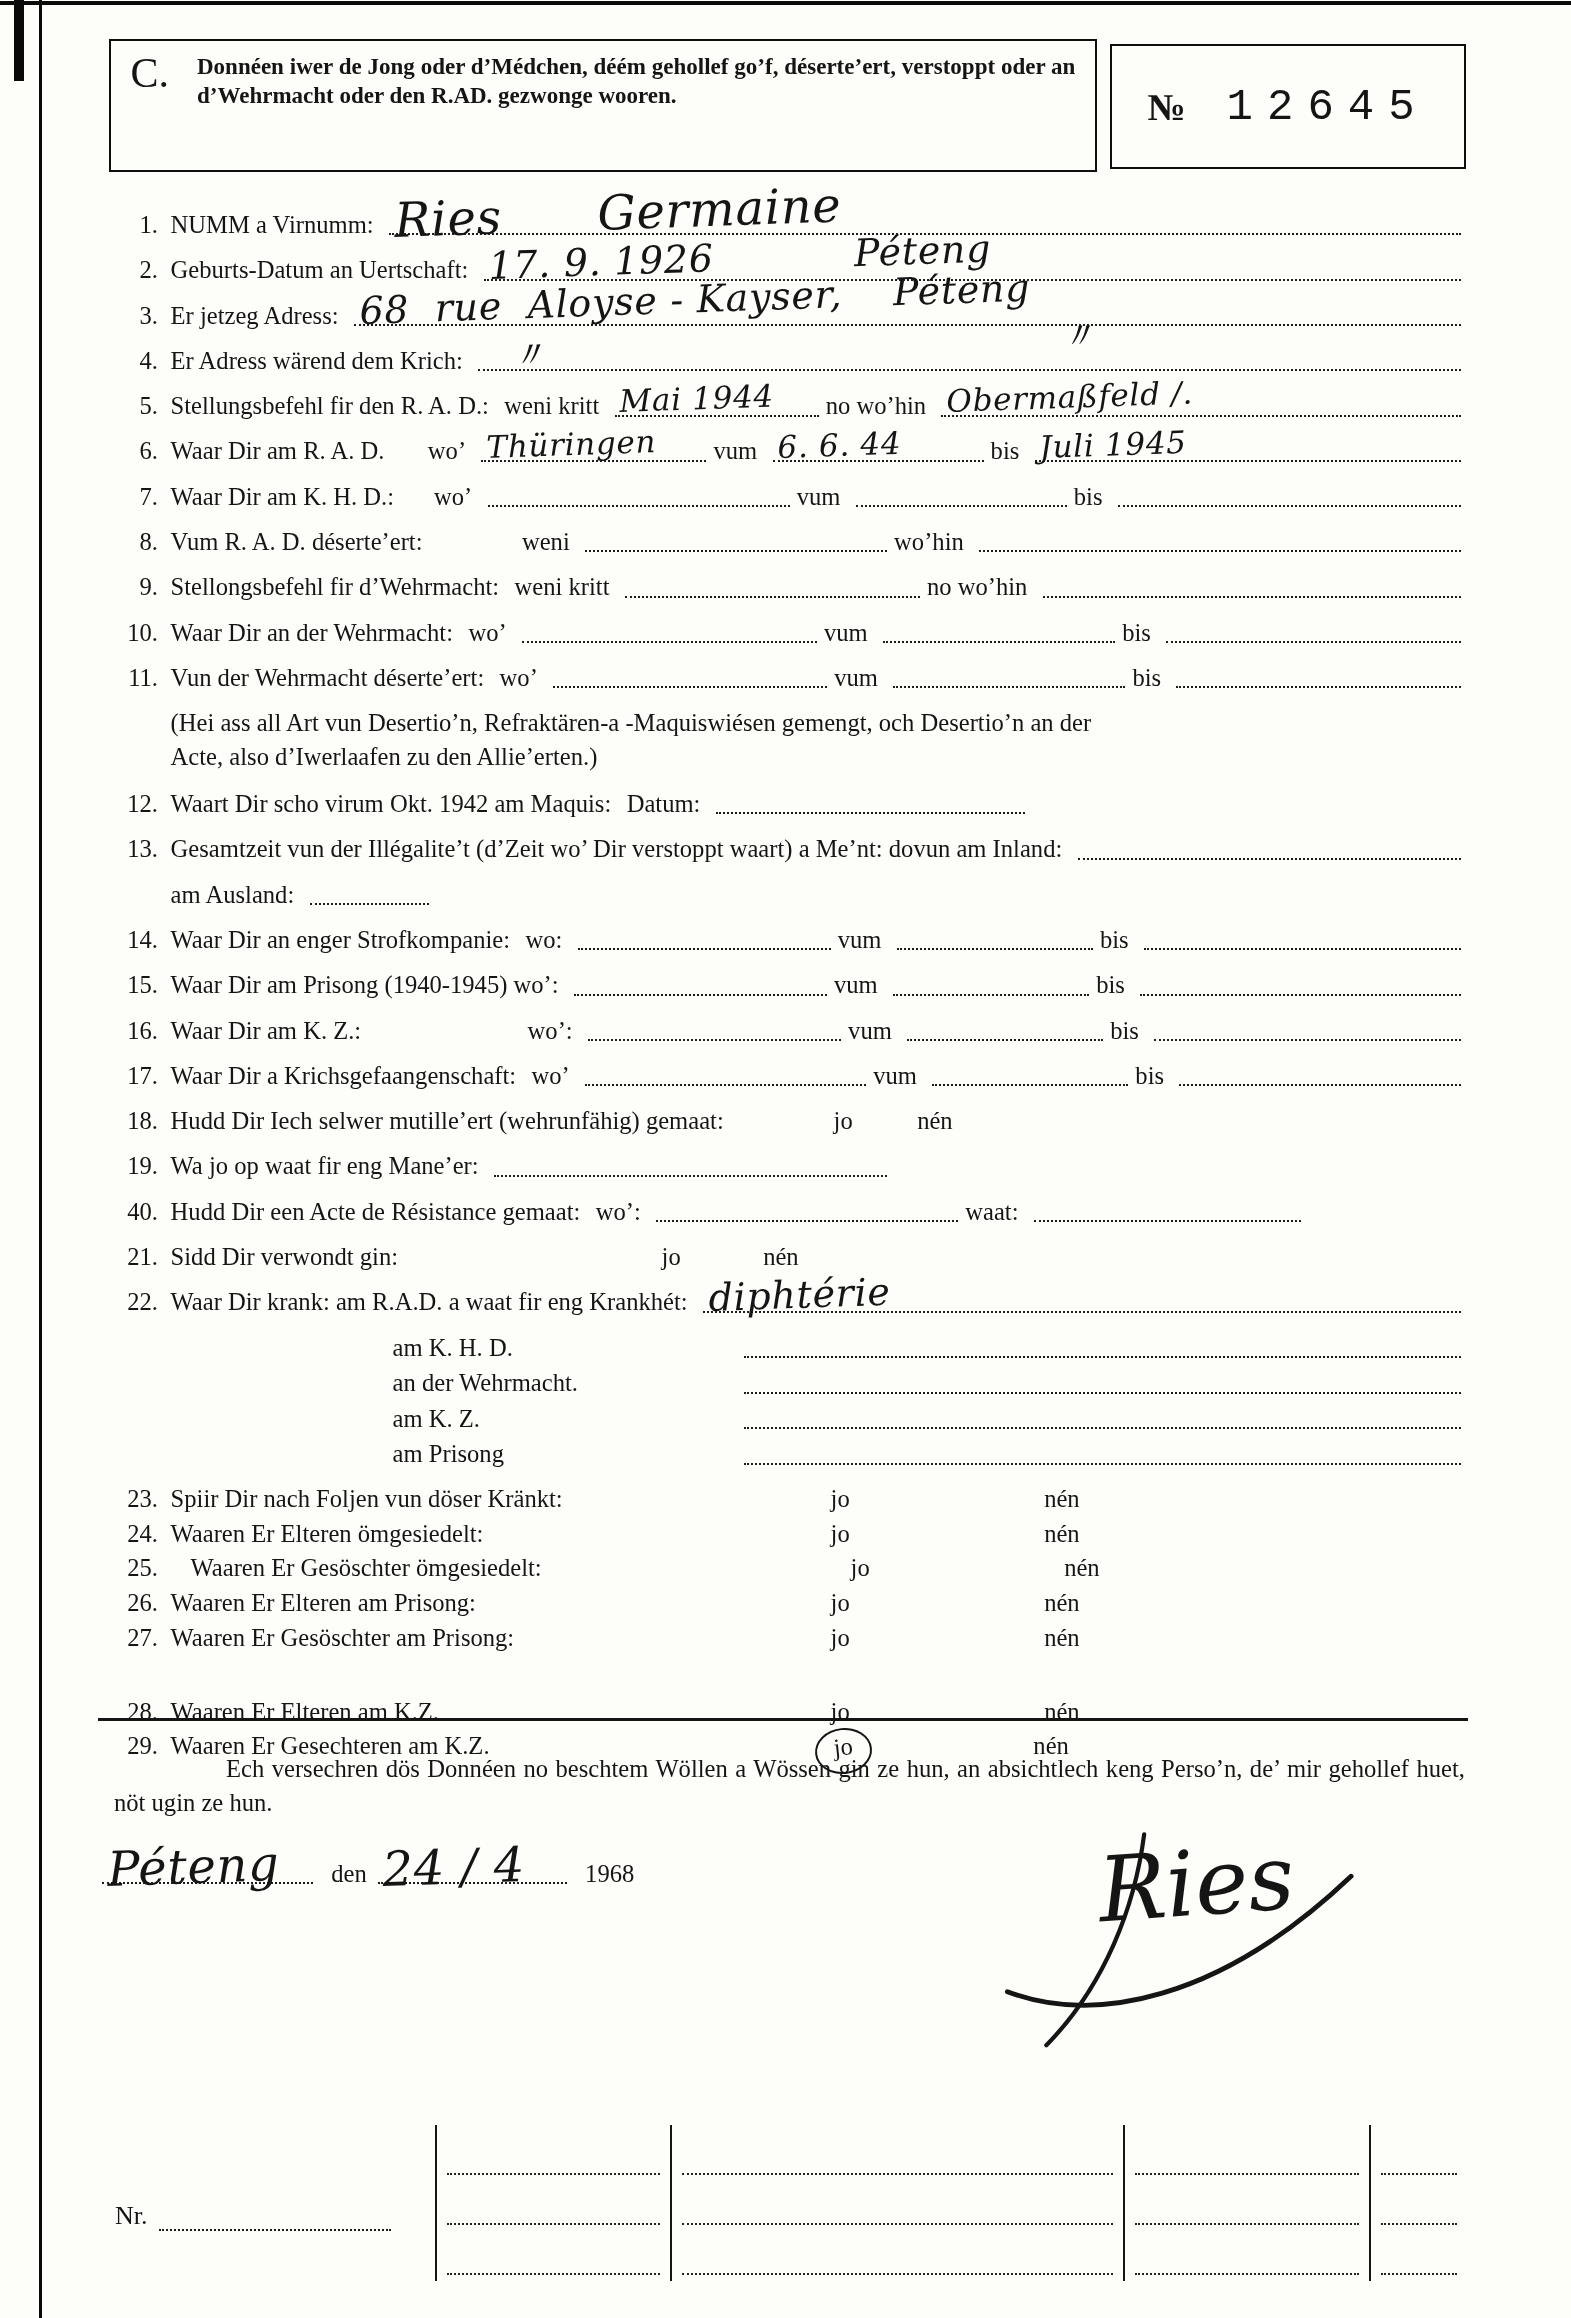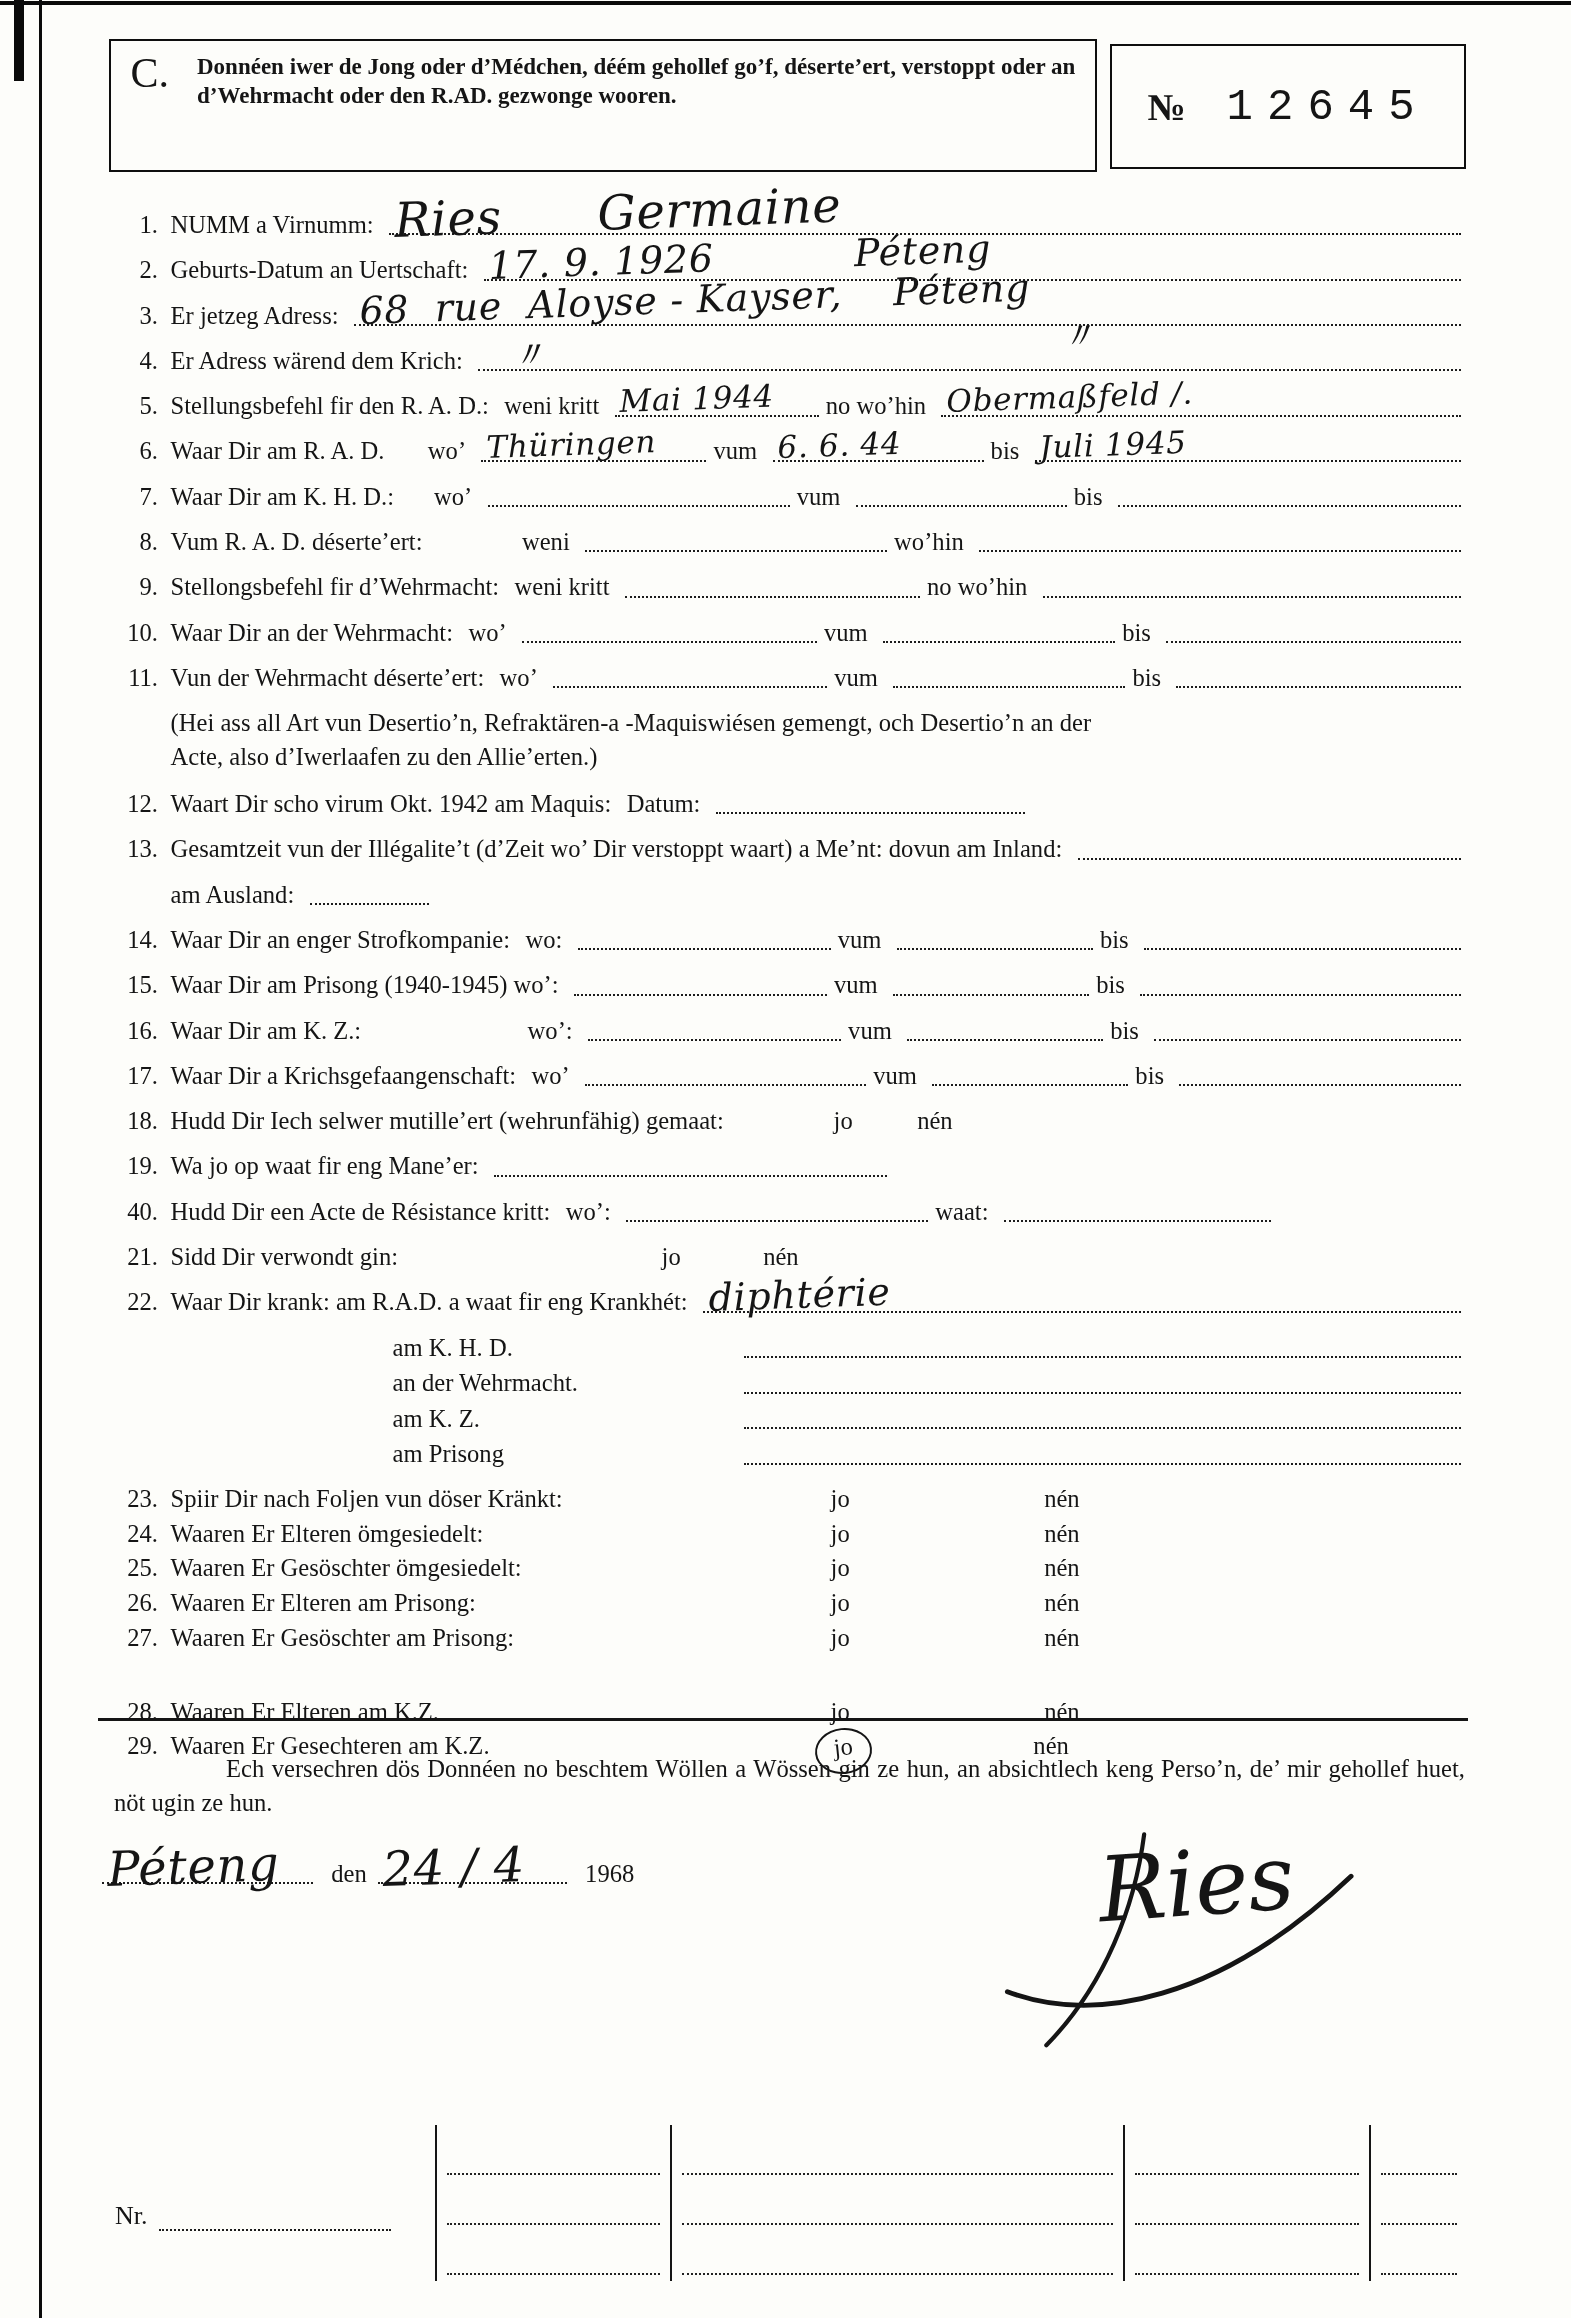--- a/index.html
+++ b/index.html
@@ -262,21 +262,21 @@
         <span class="gap" style="width: 49px;"></span>
         <span class="lbl">nén</span>
       </div>
       <div class="row">
         <span class="num">19.</span>
         <span class="lbl">Wa jo op waat fir eng Mane’er:</span>
         <span class="blank" style="width: 393px;"></span>
       </div>
       <div class="row">
         <span class="num">40.</span>
-        <span class="lbl">Hudd Dir een Acte de Résistance kritt:</span>
+        <span class="lbl">Hudd Dir een Acte de Résistance gemaat:</span>
         <span class="lbl">wo’:</span>
         <span class="blank" style="width: 302px;"></span>
         <span class="lbl">waat:</span>
         <span class="blank" style="width: 267px;"></span>
       </div>
       <div class="row">
         <span class="num">21.</span>
         <span class="lbl" style="width: 491px; margin-right: 0px;">Sidd Dir verwondt gin:</span>
         <span class="lbl">jo</span>
         <span class="gap" style="width: 67px;"></span>
@@ -322,21 +322,21 @@
       </div>
       <div class="row jn">
         <span class="num">24.</span>
         <span class="lbl" style="width: 660px; margin-right: 0px;">Waaren Er Elteren ömgesiedelt:</span>
         <span class="lbl">jo</span>
         <span class="gap" style="width: 179px;"></span>
         <span class="lbl">nén</span>
       </div>
       <div class="row jn">
         <span class="num">25.</span>
-        <span class="lbl" style="width: 660px; margin-right: 0px;">Waaren Er Gesöschter ömgesiedelt:</span>
+        <span class="lbl" style="width: 660px; margin-right: 0px; margin-left: 20px;">Waaren Er Gesöschter ömgesiedelt:</span>
         <span class="lbl">jo</span>
         <span class="gap" style="width: 179px;"></span>
         <span class="lbl">nén</span>
       </div>
       <div class="row jn">
         <span class="num">26.</span>
         <span class="lbl" style="width: 660px; margin-right: 0px;">Waaren Er Elteren am Prisong:</span>
         <span class="lbl">jo</span>
         <span class="gap" style="width: 179px;"></span>
         <span class="lbl">nén</span>

